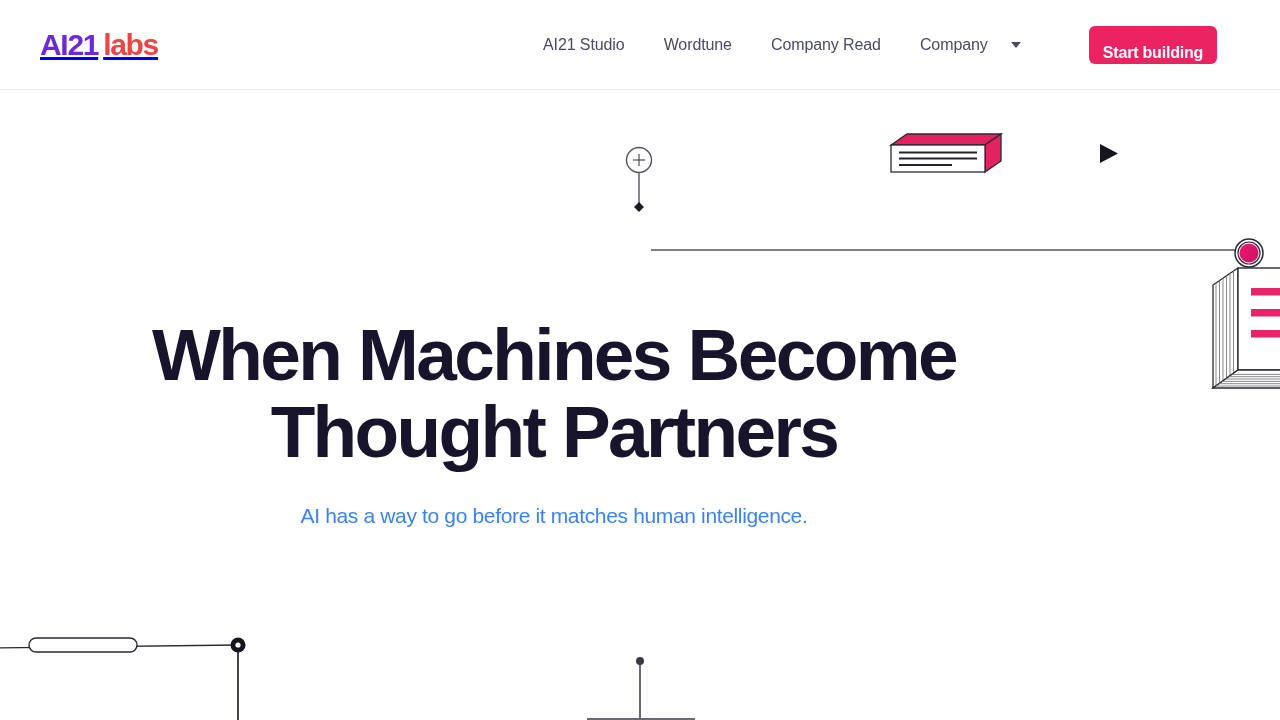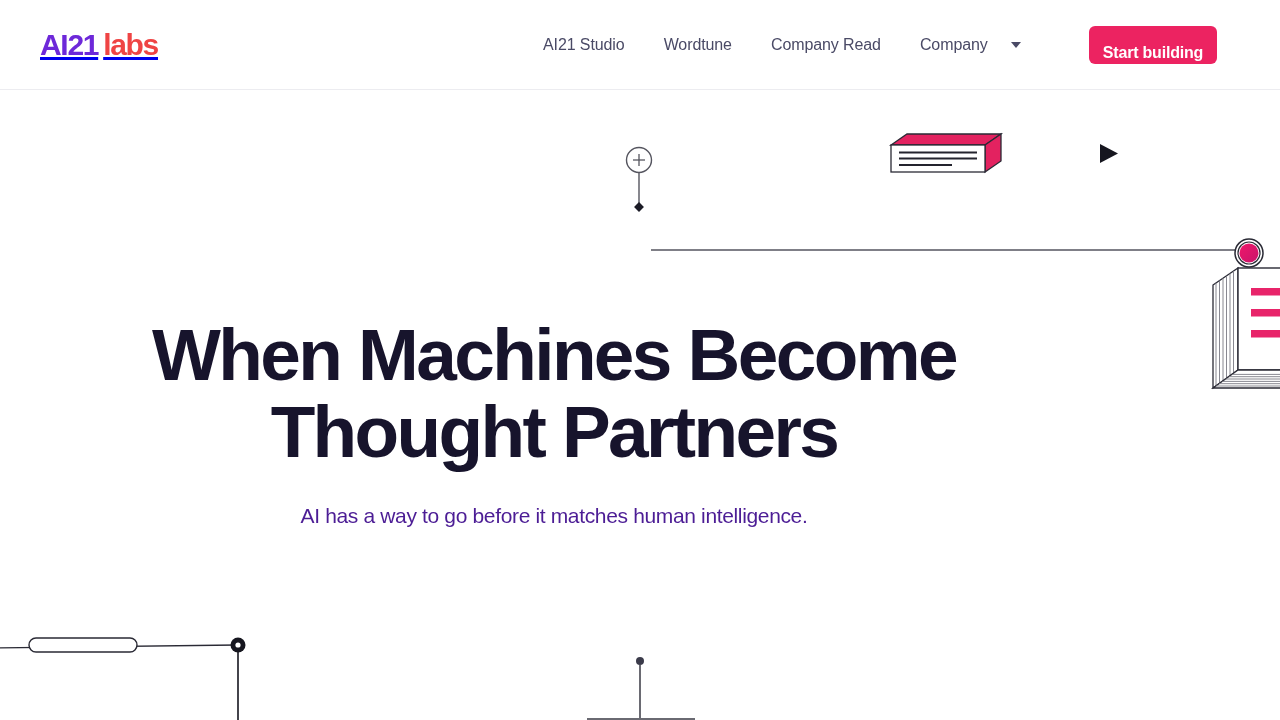--- a/index.html
+++ b/index.html
@@ -115,21 +115,21 @@
     line-height: 77px;
     letter-spacing: -2.6px;
     color: #17142c;
     white-space: nowrap;
   }
 
   .hero-sub {
     margin-top: 30px;
     font-size: 21px;
     line-height: 32px;
-    color: #4c1d95;
+    color: #3b82f6;
     letter-spacing: -0.35px;
     font-weight: 400;
   }
 
   
   .decor {
     position: absolute;
     top: 0; left: 0;
     width: 1280px;
     height: 630px;

